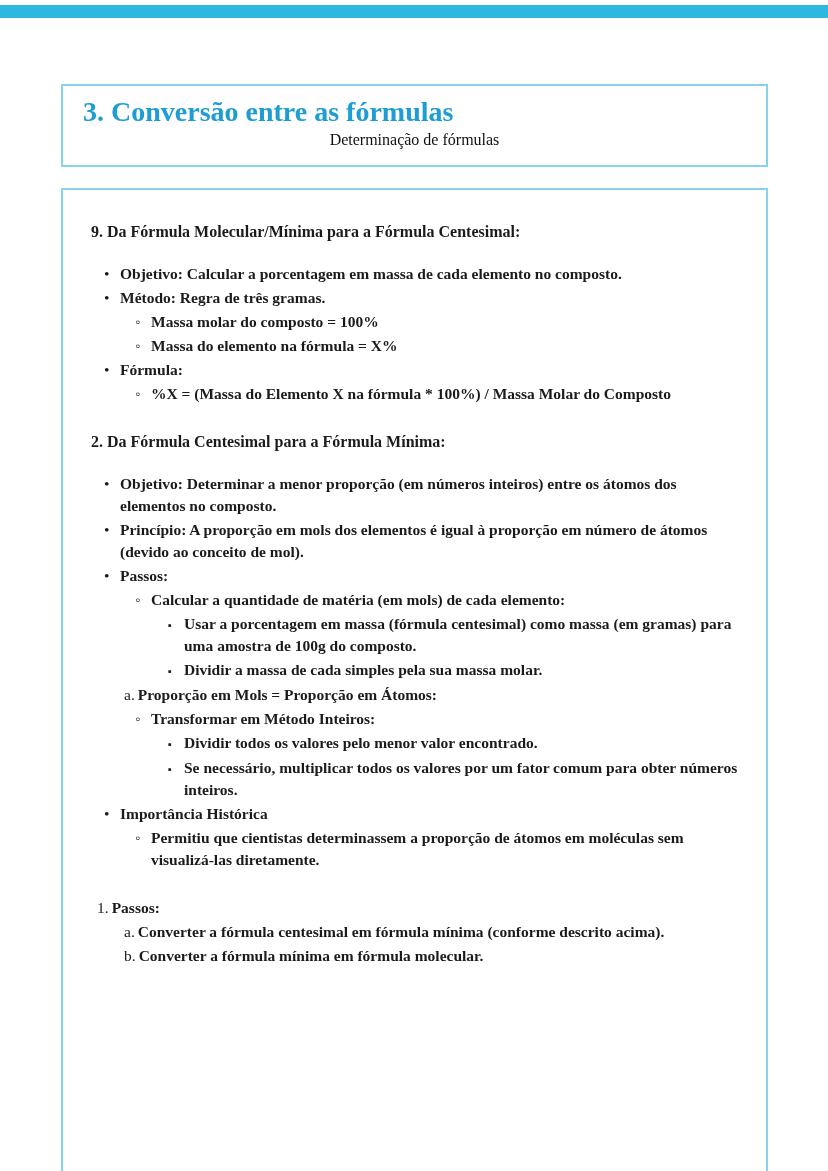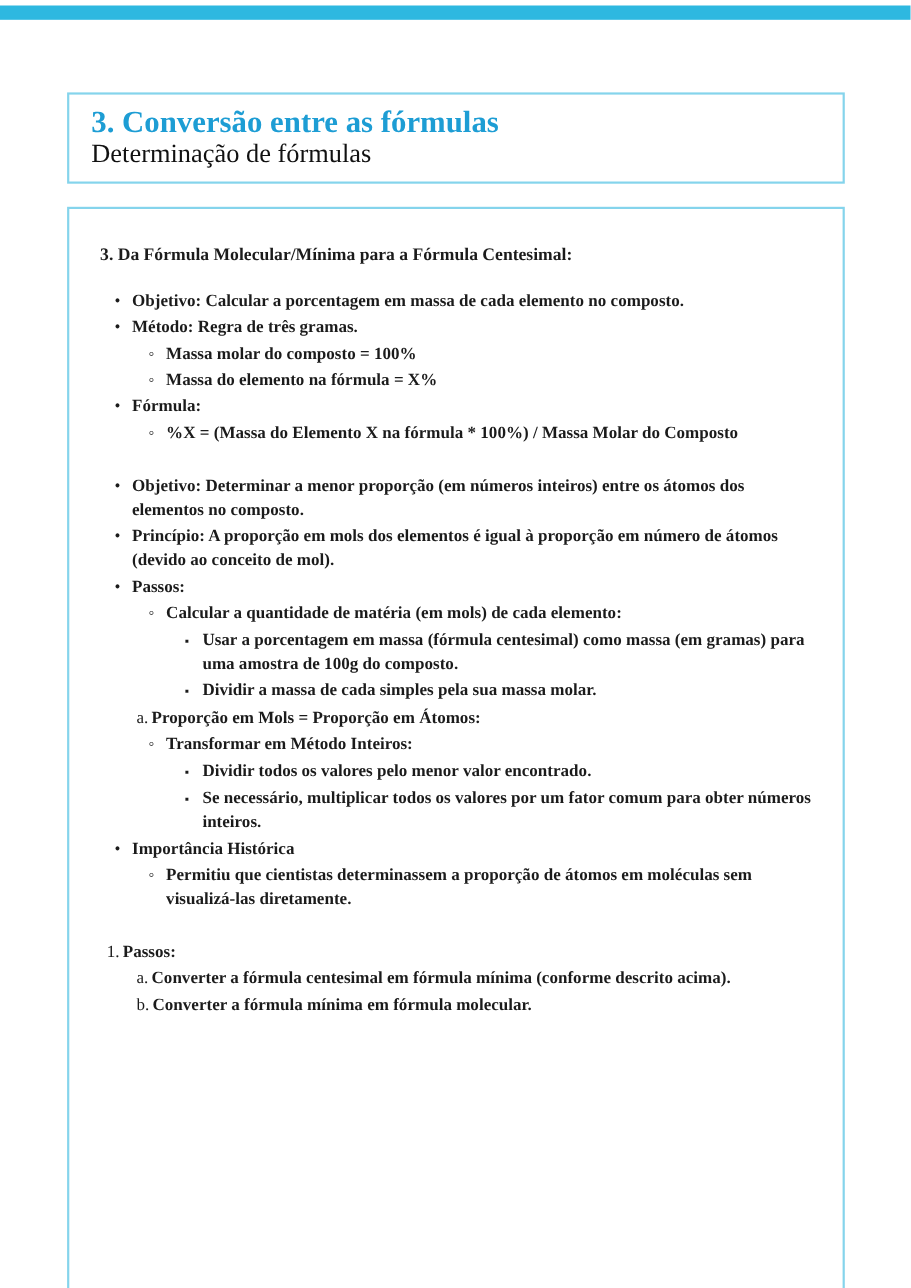--- a/index.html
+++ b/index.html
@@ -35,24 +35,25 @@
     background:#ffffff;
     padding:11px 20px 13px 20px;
   }
   .page-title{
     font-size:28px;
     font-weight:bold;
     color:var(--title-color);
     line-height:30px;
   }
   .page-subtitle{
-    font-size:24px;
+    font-size:16px;
     color:#111111;
     line-height:24px;
     margin-top:1px;
+    text-align:center;
   }
   .content-box{
     position:absolute;
     left:61px;top:188px;
     width:707px;
     height:1010px; 
     border:2px solid var(--box-border);
     background:#ffffff;
     padding:31px 28px 20px 28px;
   }
@@ -96,21 +97,21 @@
   <div class="top-bar"></div>
 
   <div class="header-box">
     <div class="page-title">3. Conversão entre as fórmulas</div>
     <div class="page-subtitle">Determinação de fórmulas</div>
   </div>
 
   <div class="content-box">
     <div class="sections">
   <div class="section">
-    <div class="section-heading">3. Da Fórmula Molecular/Mínima para a Fórmula Centesimal:</div>
+    <div class="section-heading">9. Da Fórmula Molecular/Mínima para a Fórmula Centesimal:</div>
     <div class="section-items">
             <div class="item lv1 mk-disc">
               <span class="marker">•</span>
               <span class="itext">Objetivo: Calcular a porcentagem em massa de cada elemento no composto.</span>
             </div>
             <div class="item lv1 mk-disc">
               <span class="marker">•</span>
               <span class="itext">Método: Regra de três gramas.</span>
             </div>
             <div class="item lv2 mk-circle">
@@ -126,20 +127,21 @@
               <span class="itext">Fórmula:</span>
             </div>
             <div class="item lv2 mk-circle">
               <span class="marker">◦</span>
               <span class="itext">%X = (Massa do Elemento X na fórmula * 100%) / Massa Molar do Composto</span>
             </div>
           </div>
   </div>
 
   <div class="section">
+    <div class="section-heading">2. Da Fórmula Centesimal para a Fórmula Mínima:</div>
     <div class="section-items">
             <div class="item lv1 mk-disc">
               <span class="marker">•</span>
               <span class="itext">Objetivo: Determinar a menor proporção (em números inteiros) entre os átomos dos elementos no composto.</span>
             </div>
             <div class="item lv1 mk-disc">
               <span class="marker">•</span>
               <span class="itext">Princípio: A proporção em mols dos elementos é igual à proporção em número de átomos (devido ao conceito de mol).</span>
             </div>
             <div class="item lv1 mk-disc">

